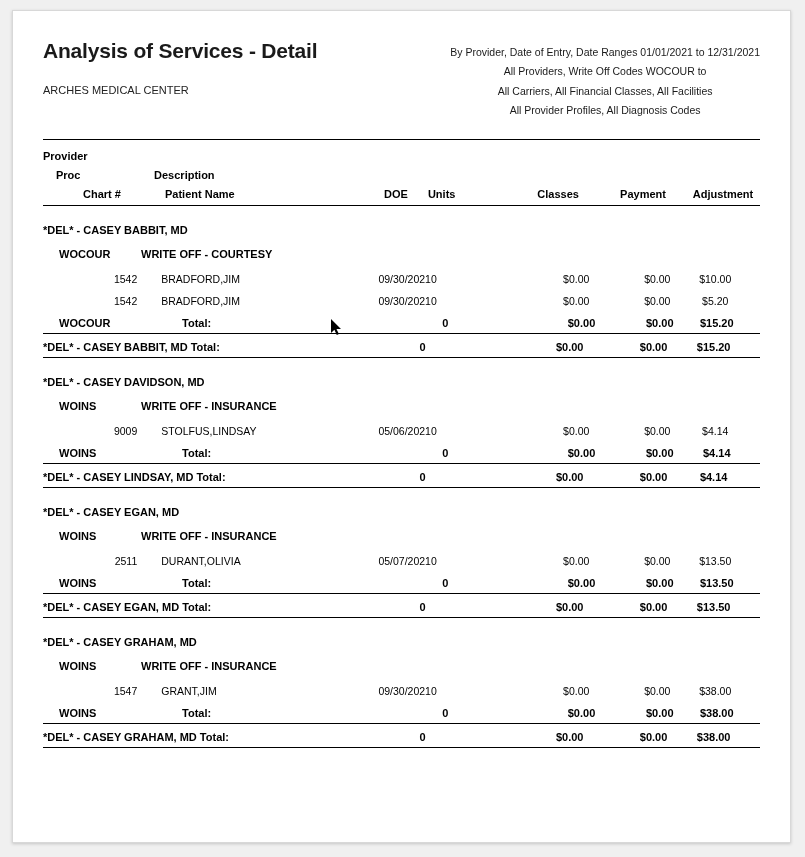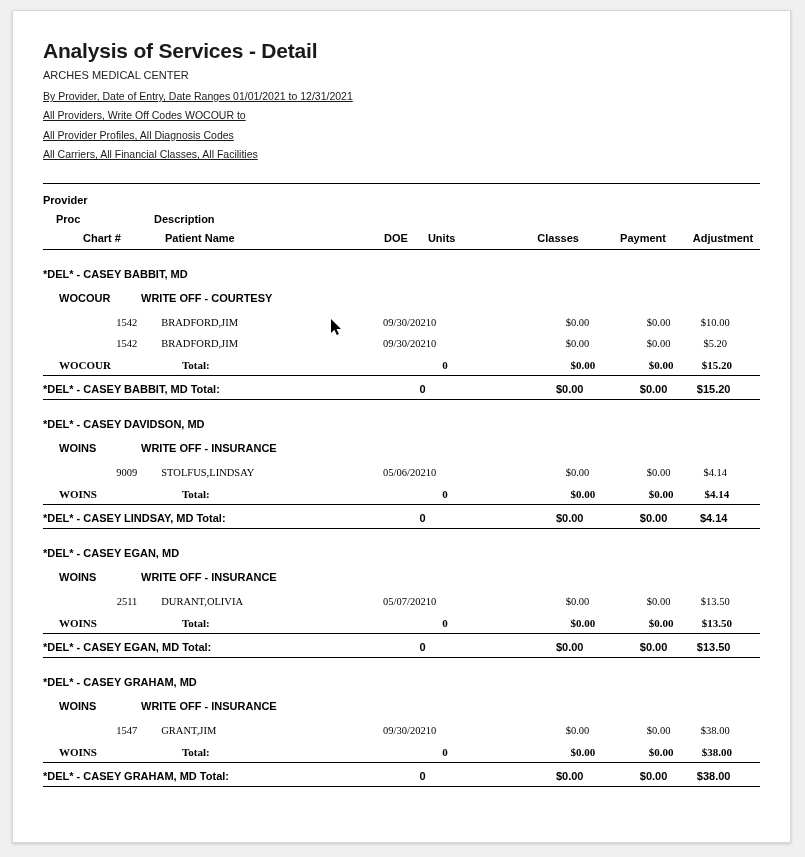--- a/index.html
+++ b/index.html
@@ -25,42 +25,40 @@
     padding: 26px 30px 10px 30px;
     position: relative;
     overflow: hidden;
   }
 
   
   .header {
     display: flex;
     justify-content: space-between;
     align-items: flex-start;
-    flex-direction: column;
   }
   .title-block { padding-top: 2px; }
   .doc-title {
     font-size: 21px;
     font-weight: bold;
     color: #1a1a1a;
     letter-spacing: -0.2px;
     margin: 0;
   }
   .facility {
     font-size: 11px;
     color: #222;
-    margin-top: 6px;
+    margin-top: 21px;
   }
   .meta-block {
-    text-align: left;
+    text-align: center;
     font-size: 10.5px;
     color: #1a1a1a;
     line-height: 1.85;
     padding-top: 6px;
-    text-decoration: underline;
   }
 
   .rule-thick {
     border: none;
     border-top: 1.6px solid #000;
     margin: 18px 0 0 0;
   }
 
   
   .col-headers {
@@ -90,21 +88,20 @@
   .c-units   { width: 82px;  text-align: left; }
   .c-charge  { width: 86px;  text-align: right; }
   .c-payment { width: 86px;  text-align: right; }
   .c-adjust  { width: 95px;  text-align: center; }
 
   .row {
     display: flex;
     align-items: baseline;
     font-size: 10.5px;
     color: #000;
-    font-family: Liberation Serif, serif;
   }
 
   
   .group { margin-top: 18px; }
   .group:first-of-type { margin-top: 14px; }
 
   .provider-name {
     font-size: 11px;
     font-weight: bold;
     margin-bottom: 12px;
@@ -168,22 +165,22 @@
   <div class="sheet">
 
     <div class="header">
       <div class="title-block">
         <div class="doc-title">Analysis of Services - Detail</div>
         <div class="facility">ARCHES MEDICAL CENTER</div>
       </div>
       <div class="meta-block">
         <div>By Provider, Date of Entry, Date Ranges 01/01/2021 to 12/31/2021</div>
         <div>All Providers, Write Off Codes WOCOUR to</div>
+        <div>All Carriers, All Financial Classes, All Facilities</div>
         <div>All Provider Profiles, All Diagnosis Codes</div>
-        <div>All Carriers, All Financial Classes, All Facilities</div>
       </div>
     </div>
 
     <hr class="rule-thick">
 
     <div class="col-headers">
       <div class="hdr-provider">Provider</div>
       <div class="hdr-proc">
         <span style="display:inline-block;width:95px;">Proc</span>
         <span>Description</span>

